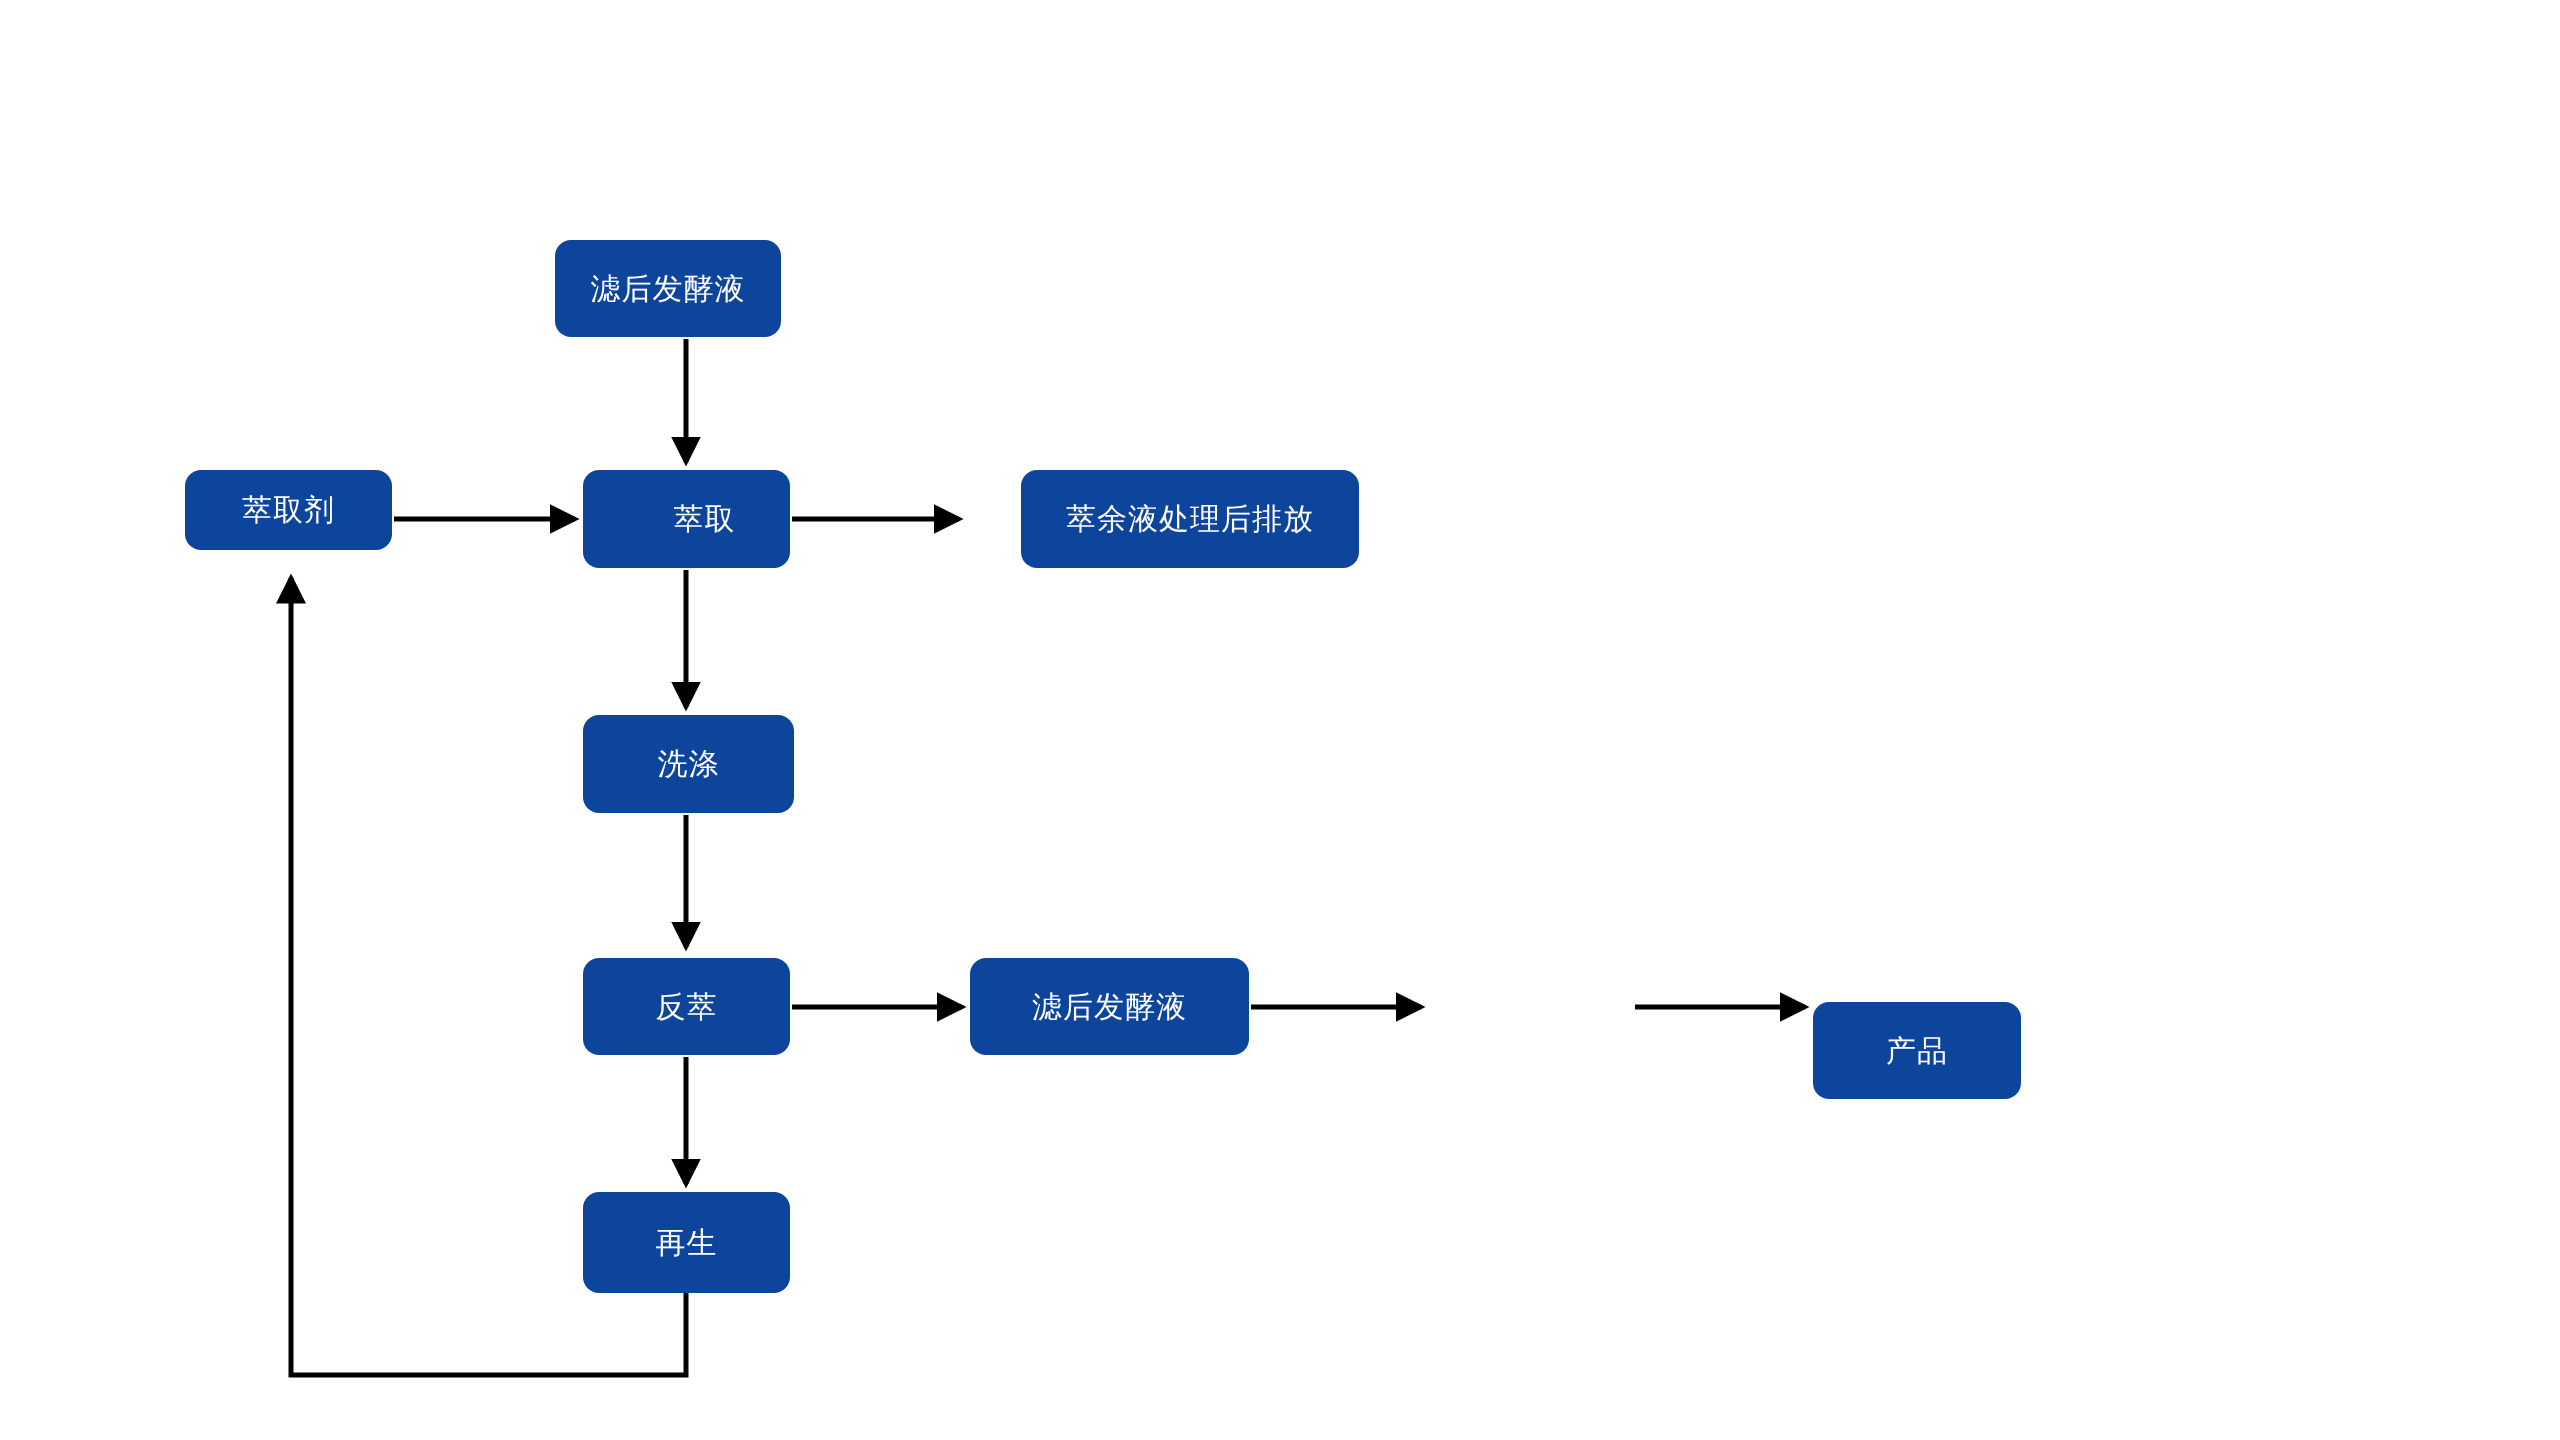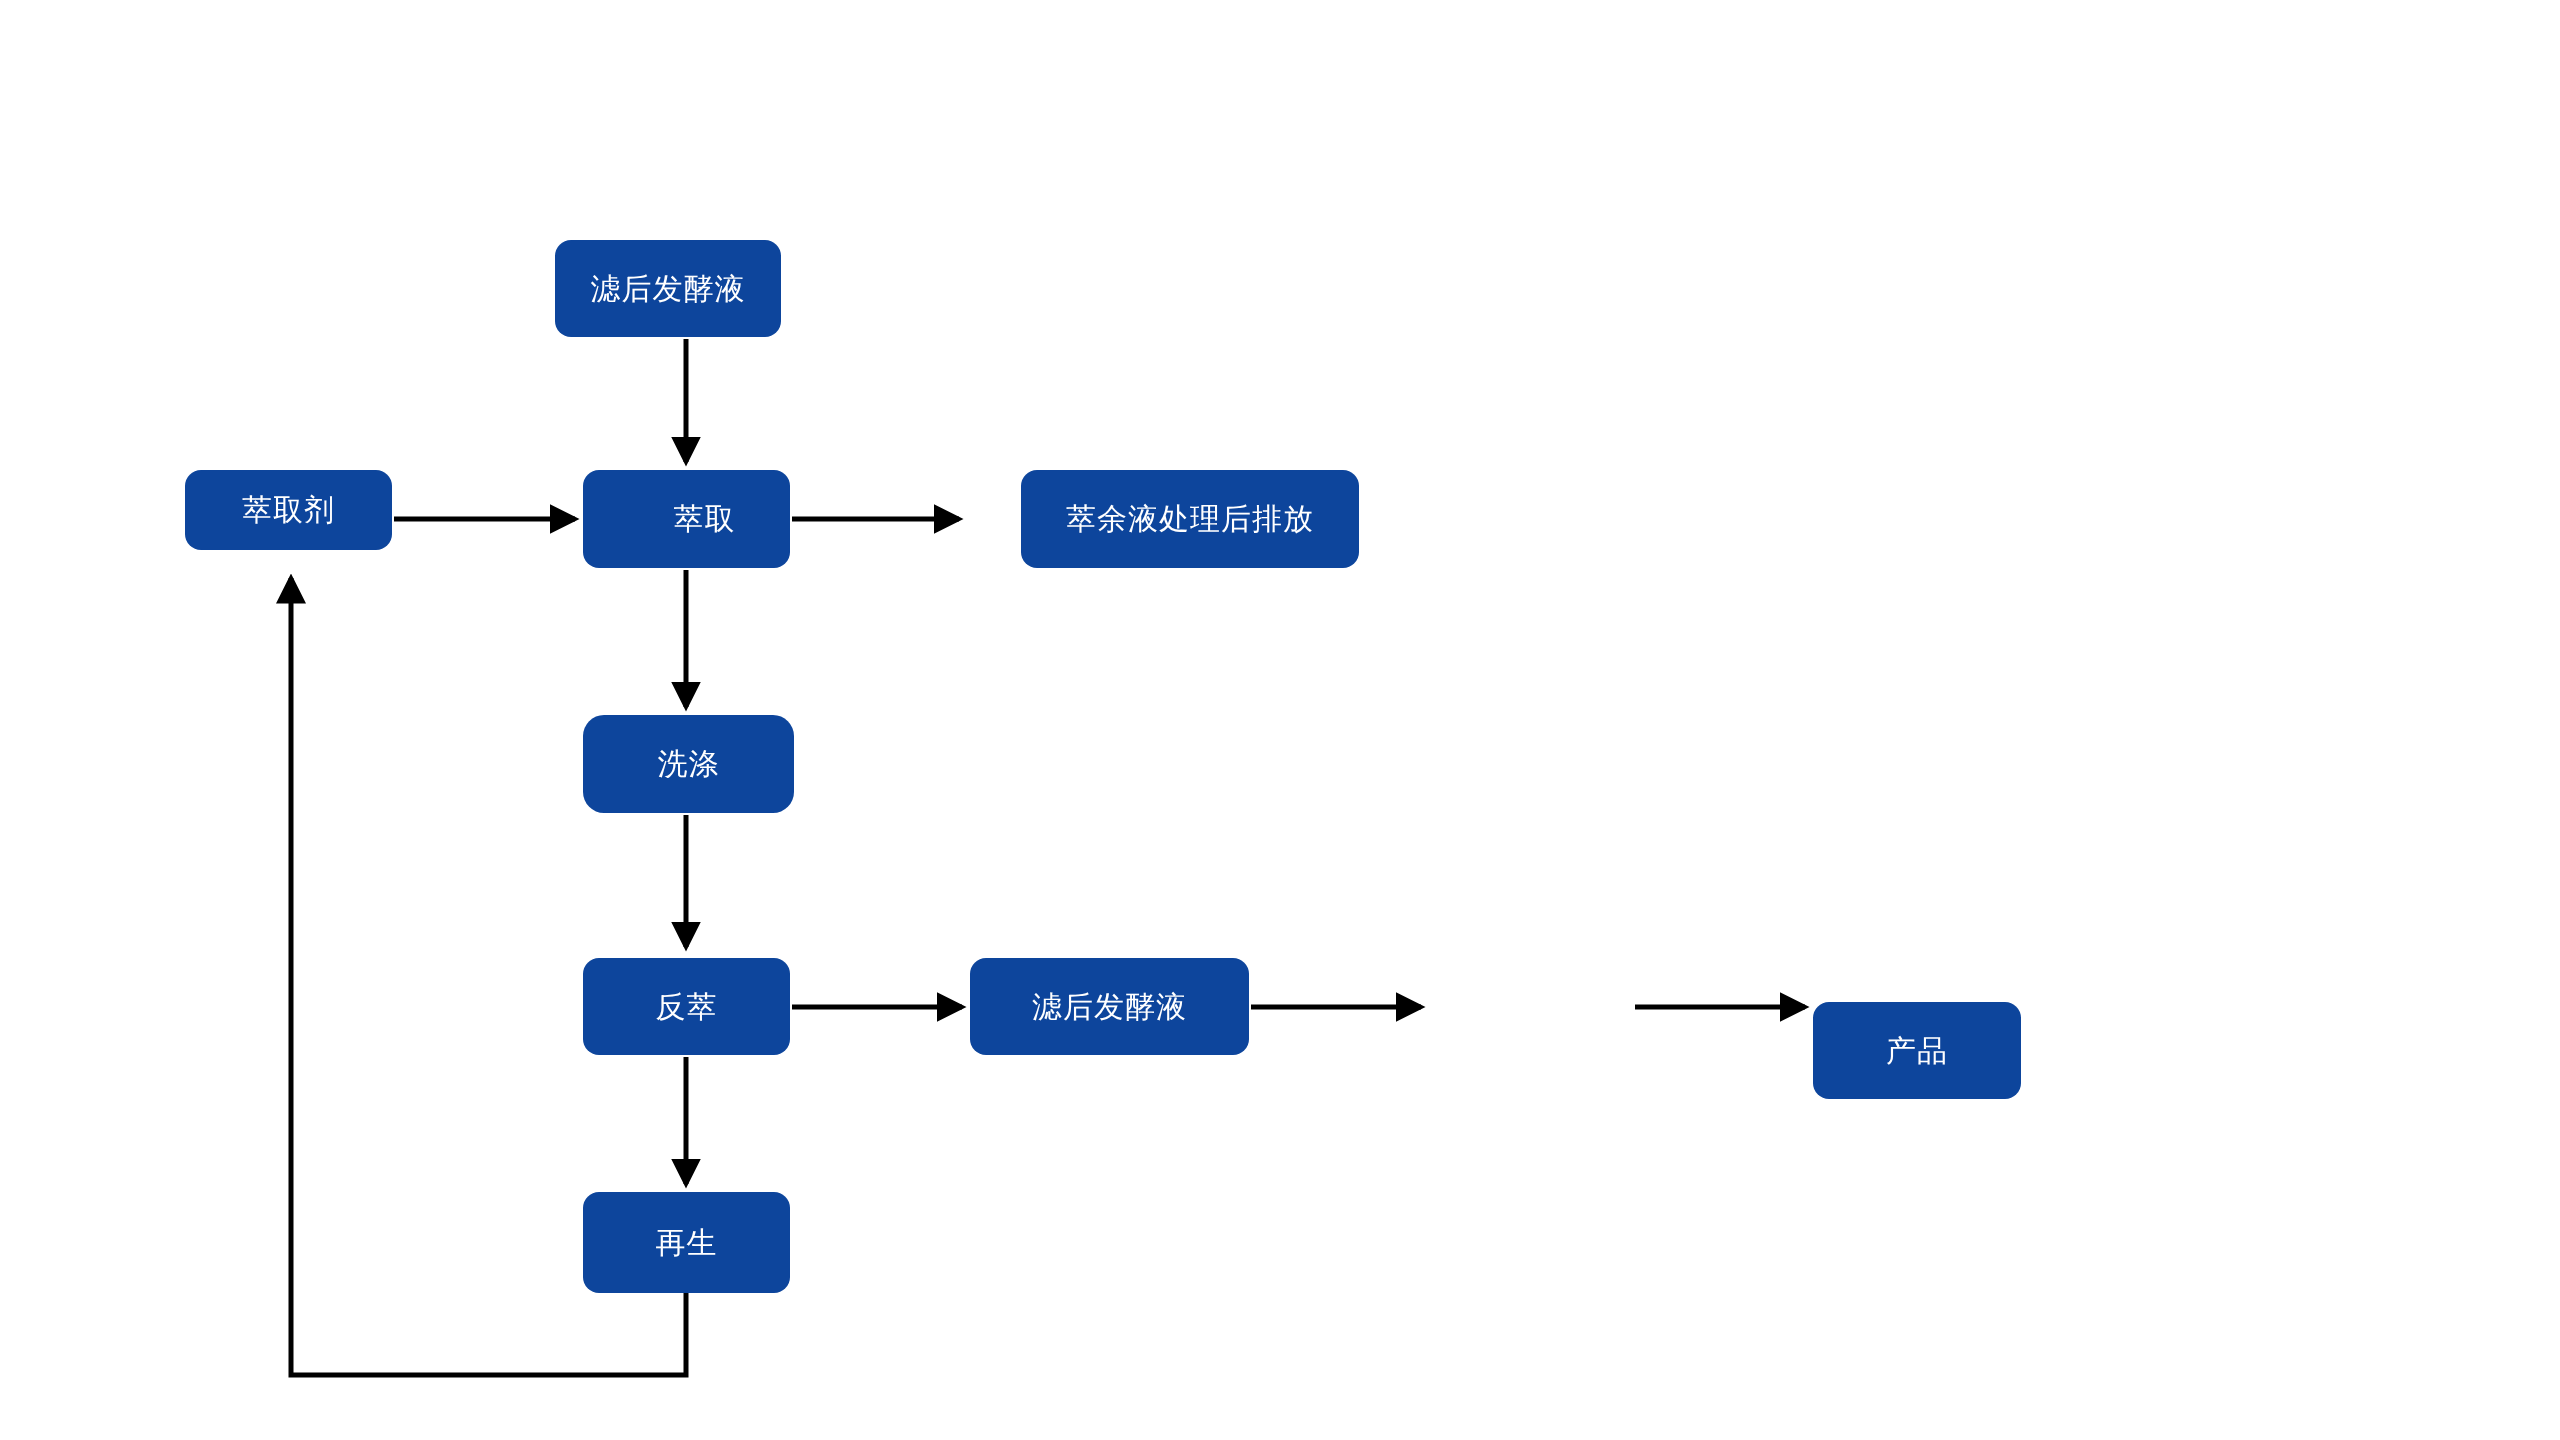--- a/index.html
+++ b/index.html
@@ -87,21 +87,21 @@
   </div>
 
   <div class="node" style="left:583px; top:470px; width:207px; height:98px;padding-left:36px;">
     <span class="node-label">萃取</span>
   </div>
 
   <div class="node" style="left:1021px; top:470px; width:338px; height:98px;">
     <span class="node-label">萃余液处理后排放</span>
   </div>
 
-  <div class="node" style="left:583px; top:715px; width:211px; height:98px;border-radius:21px;">
+  <div class="node" style="left:583px; top:715px; width:211px; height:98px;">
     <span class="node-label">洗涤</span>
   </div>
 
   <div class="node" style="left:583px; top:958px; width:207px; height:97px;">
     <span class="node-label">反萃</span>
   </div>
 
   <div class="node" style="left:970px; top:958px; width:279px; height:97px;">
     <span class="node-label">滤后发酵液</span>
   </div>

